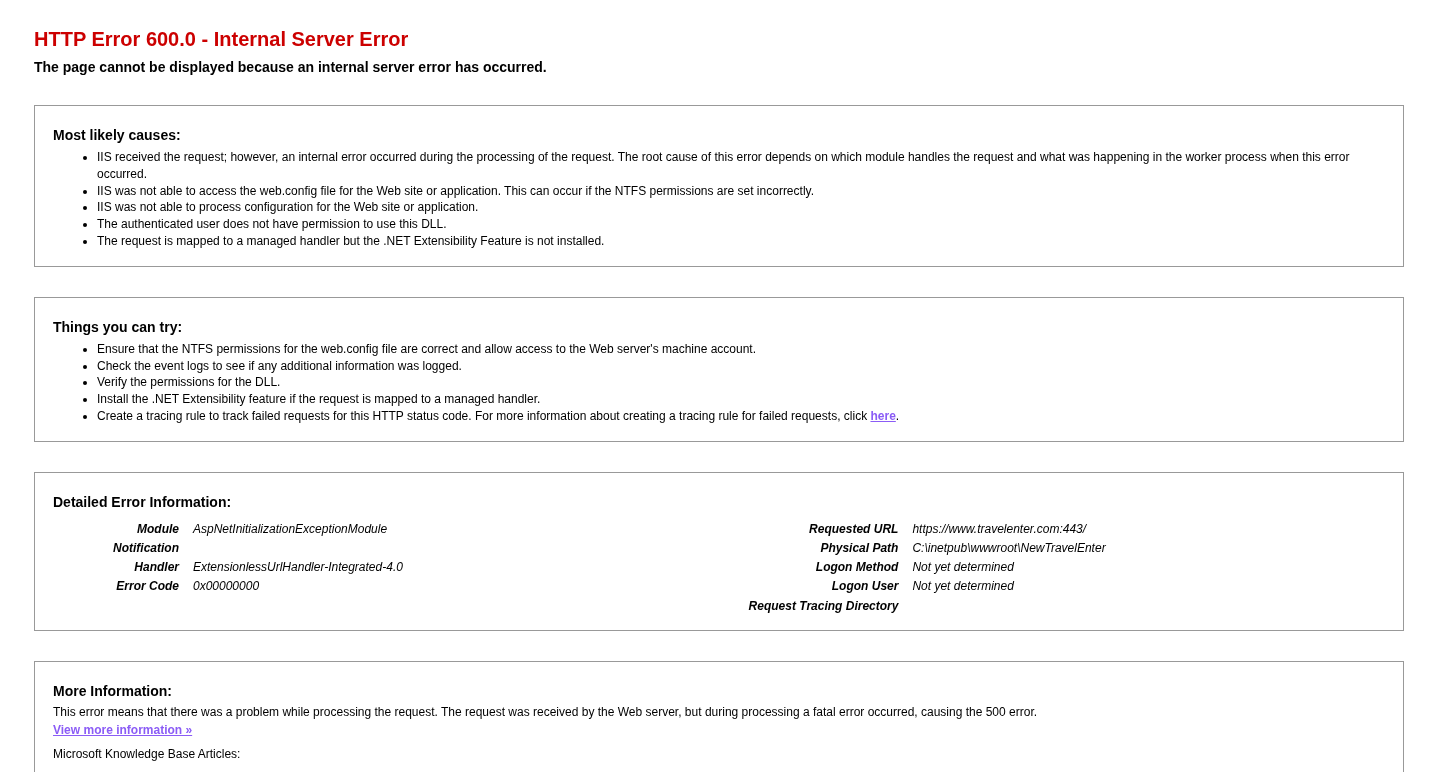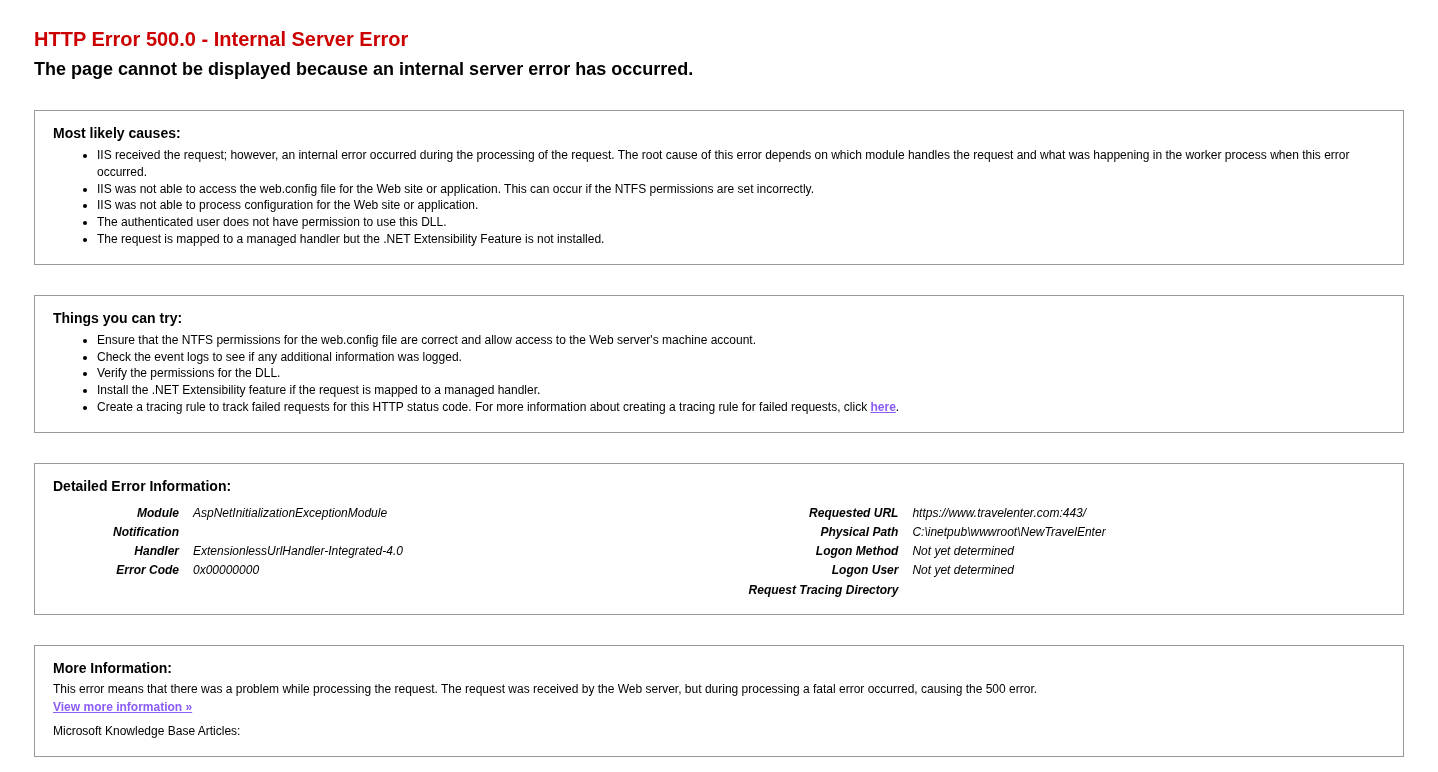--- a/index.html
+++ b/index.html
@@ -14,32 +14,32 @@
     padding: 20px 34px 8px 34px;
   }
   .error-title {
     color: #cc0000;
     font-size: 20px;
     font-weight: bold;
     margin: 8px 0 8px 0;
   }
   .error-subtitle {
     font-weight: bold;
-    font-size: 18px;
+    font-size: 14px;
     margin: 6px 0 30px 0;
   }
   .section {
     border: 1px solid #999;
     margin-bottom: 30px;
     padding: 12px 18px 14px 18px;
   }
   .section h3 {
     font-size: 14px;
     font-weight: bold;
-    margin: 2px 0 6px 0;
+    margin: 9px 0 6px 0;
   }
   .section ul {
     margin: 4px 0 2px 0;
     padding-left: 44px;
   }
   .section li {
     font-size: 12px;
     line-height: 1.4;
     margin: 0;
     padding: 0;
@@ -83,21 +83,21 @@
   .kb-heading {
     font-size: 12px;
     margin: 10px 0 4px 0;
   }
 </style>
 </head>
 <body>
 
 <div class="page">
 
-  <div class="error-title">HTTP Error 500.0 - Internal Server Error</div>
+  <div class="error-title">HTTP Error 600.0 - Internal Server Error</div>
   <div class="error-subtitle">The page cannot be displayed because an internal server error has occurred.</div>
 
   <div class="section">
     <h3>Most likely causes:</h3>
     <ul>
       <li>IIS received the request; however, an internal error occurred during the processing of the request. The root cause of this error depends on which module handles the request and what was happening in the worker process when this error occurred.</li>
       <li>IIS was not able to access the web.config file for the Web site or application. This can occur if the NTFS permissions are set incorrectly.</li>
       <li>IIS was not able to process configuration for the Web site or application.</li>
       <li>The authenticated user does not have permission to use this DLL.</li>
       <li>The request is mapped to a managed handler but the .NET Extensibility Feature is not installed.</li>

